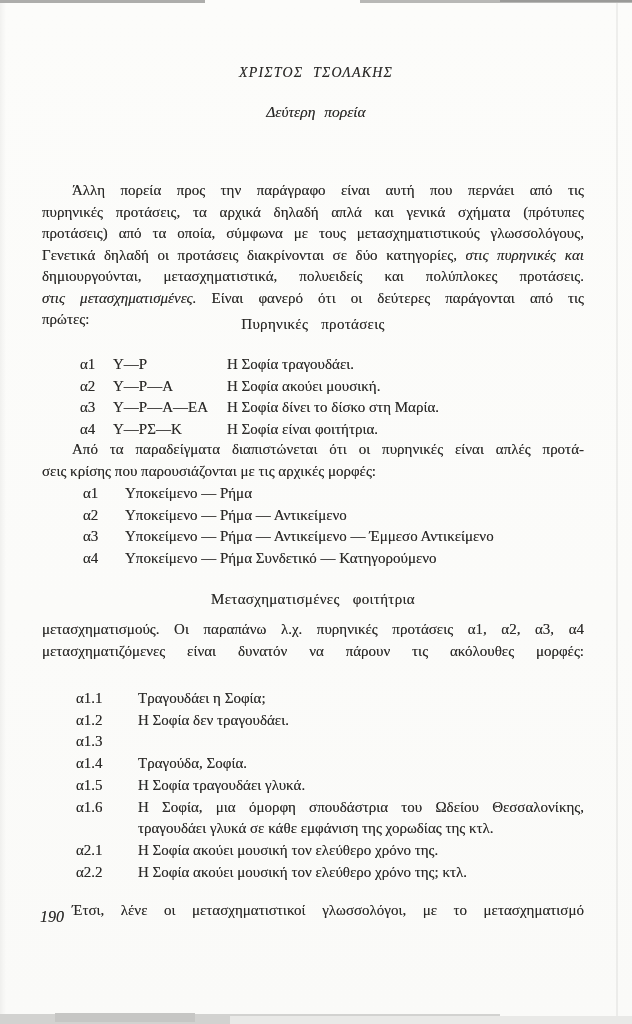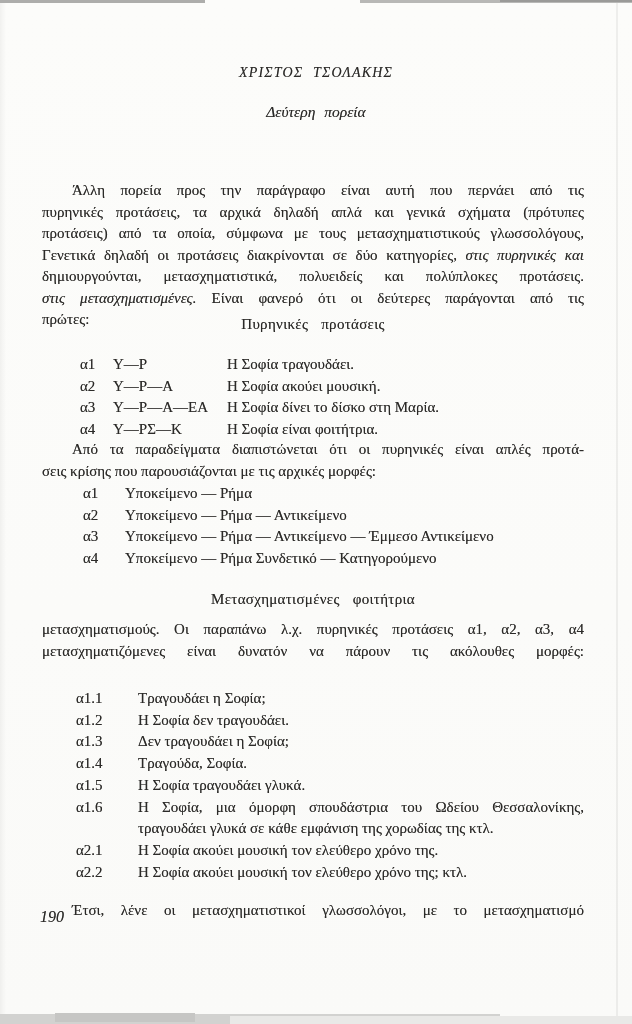--- a/index.html
+++ b/index.html
@@ -151,23 +151,20 @@
         </span>
       </div>
       <div class="lrow">
         <span class="lnum">α1.2</span>
         <span class="ltextcol">
           <div class="tline"><span>Η Σοφία δεν τραγουδάει.</span></div>
         </span>
       </div>
       <div class="lrow">
         <span class="lnum">α1.3</span>
-        <span class="ltextcol">
-          <div class="tline"><span>Δεν τραγουδάει η Σοφία;</span></div>
-        </span>
       </div>
       <div class="lrow">
         <span class="lnum">α1.4</span>
         <span class="ltextcol">
           <div class="tline"><span>Τραγούδα, Σοφία.</span></div>
         </span>
       </div>
       <div class="lrow">
         <span class="lnum">α1.5</span>
         <span class="ltextcol">

